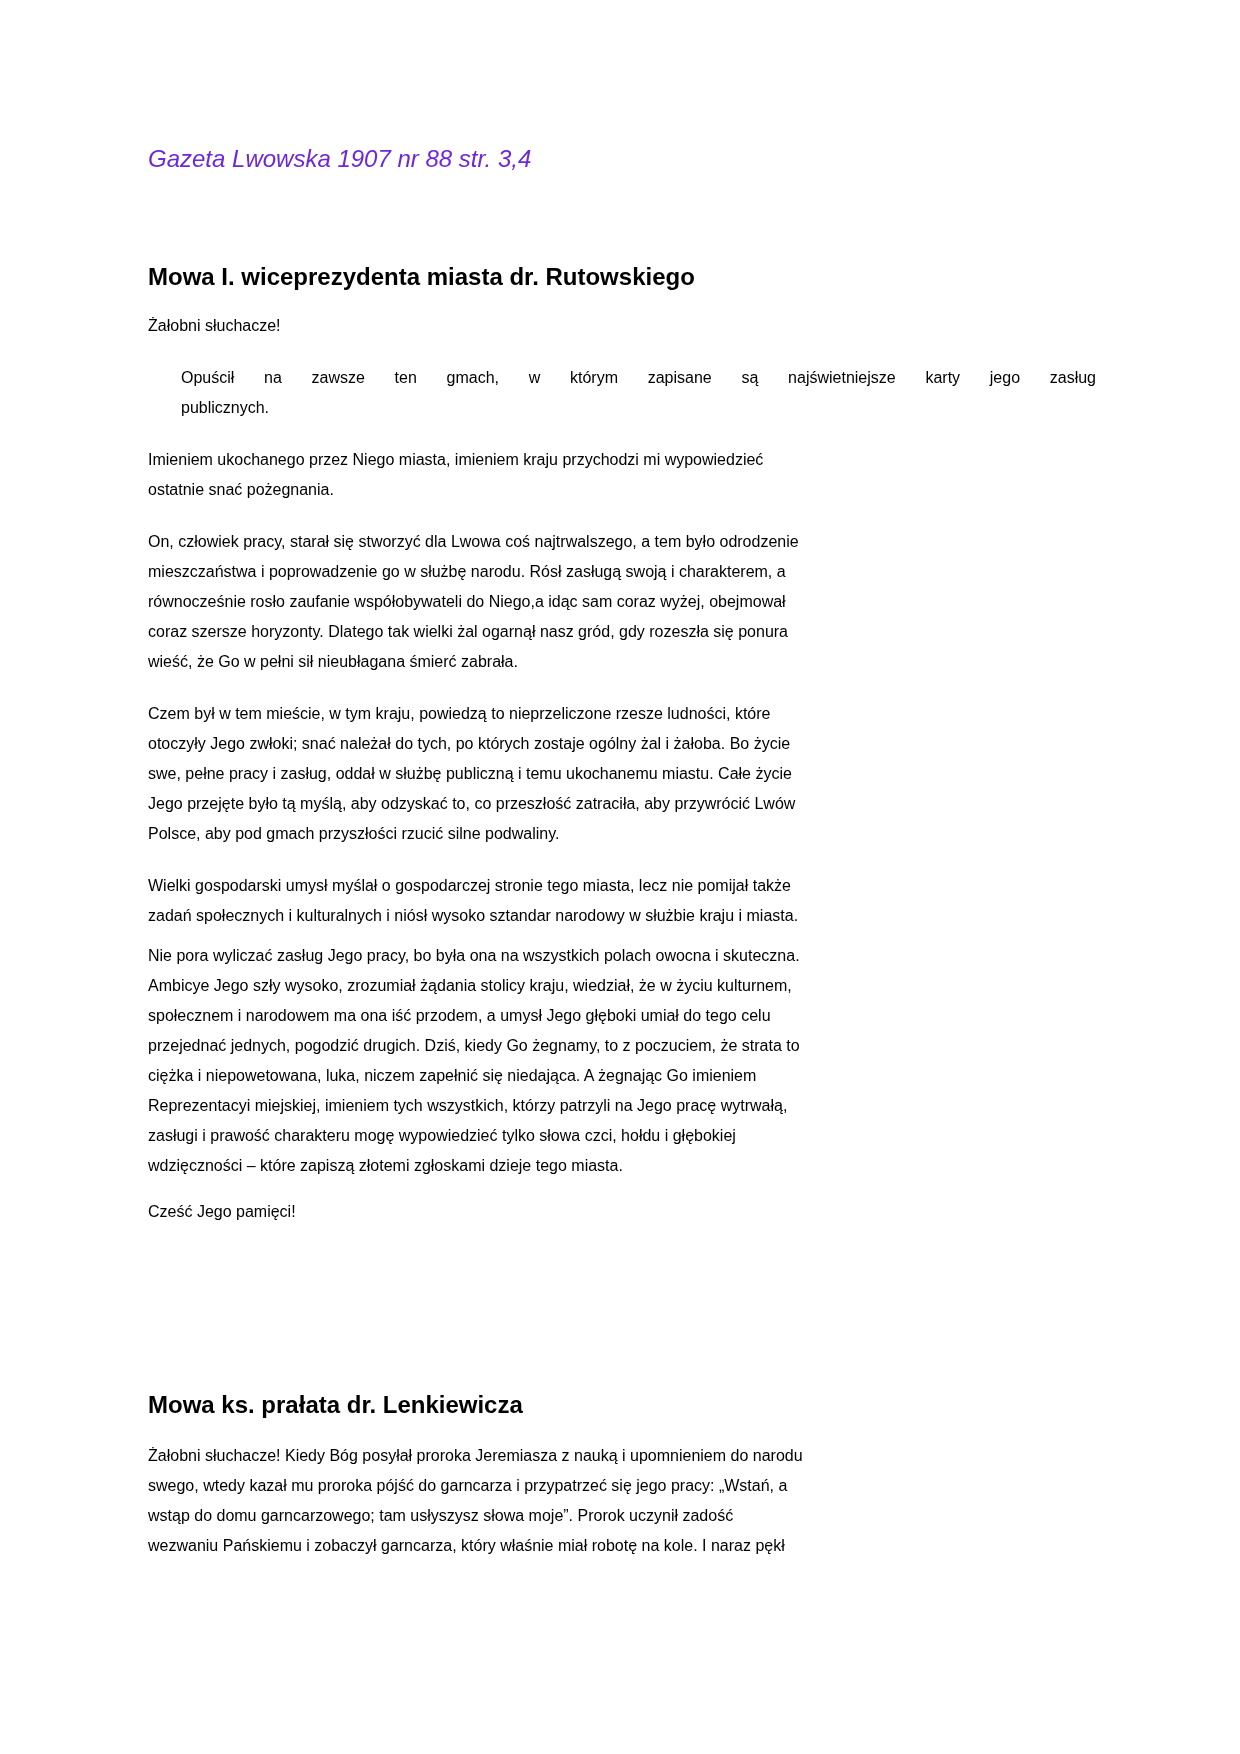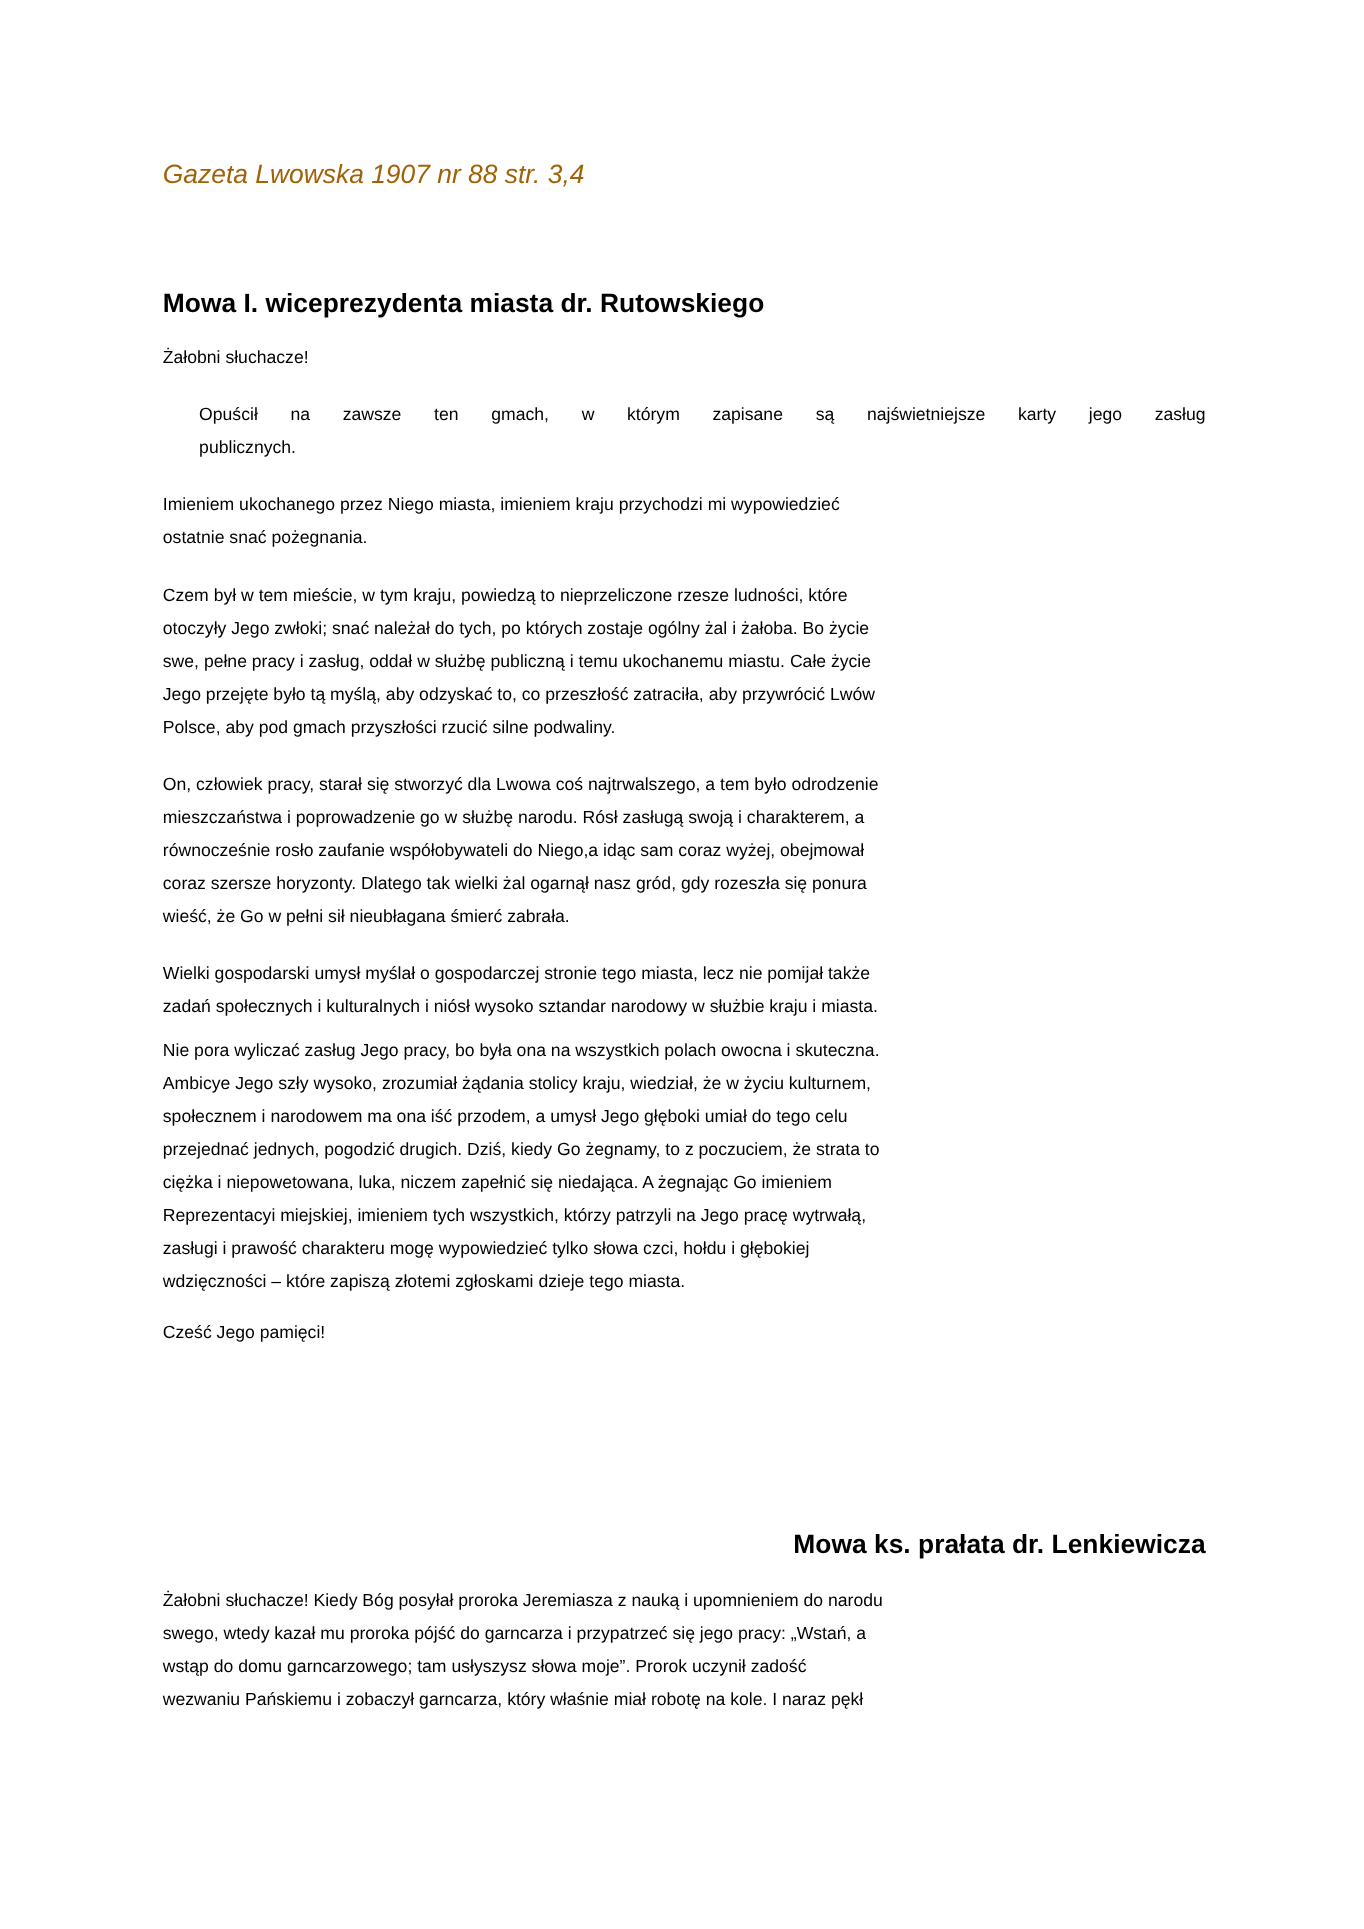--- a/index.html
+++ b/index.html
@@ -21,21 +21,21 @@
       top: 0;
       width: 948px;
     }
     .source {
       position: absolute;
       top: 144px;
       left: 0;
       font-style: italic;
       font-size: 24px;
       line-height: 30px;
-      color: #a16207;
+      color: #6d28d9;
       white-space: nowrap;
     }
     .heading {
       font-weight: bold;
       font-size: 24px;
       line-height: 28px;
       margin: 0;
       white-space: nowrap;
     }
     .para {
@@ -46,21 +46,21 @@
     .sec1 { position: absolute; top: 263px; left: 0; width: 948px; }
     .sec2 { position: absolute; top: 1391px; left: 0; width: 948px; }
     .sec1 .heading { margin-bottom: 20px; }
     .sec1 .p-greet { margin-bottom: 22px; }
     .sec1 .p1 { margin-bottom: 22px; margin-left: 33px; }
     .sec1 .p2 { margin-bottom: 22px; }
     .sec1 .p3 { margin-bottom: 22px; }
     .sec1 .p4 { margin-bottom: 22px; }
     .sec1 .p5 { margin-bottom: 10px; }
     .sec1 .p6 { margin-bottom: 16px; }
-    .sec2 .heading { margin-bottom: 22px; text-align: right; }
+    .sec2 .heading { margin-bottom: 22px; }
     .line { display: block; white-space: nowrap; }
   </style>
 </head>
 <body>
 
 <div class="page">
 
   <div class="source">Gazeta Lwowska 1907 nr 88 str. 3,4</div>
 
   <div class="sec1">
@@ -73,34 +73,34 @@
     <p class="para p1">
       <span class="line" style="text-align:justify;text-align-last:justify;">Opuścił na zawsze ten gmach, w którym zapisane są najświetniejsze karty jego zasług</span>
       <span class="line">publicznych.</span>
     </p>
 
     <p class="para p2">
       <span class="line">Imieniem ukochanego przez Niego miasta, imieniem kraju przychodzi mi wypowiedzieć</span>
       <span class="line">ostatnie snać pożegnania.</span>
     </p>
 
+    <p class="para p4">
+      <span class="line">On, człowiek pracy, starał się stworzyć dla Lwowa coś najtrwalszego, a tem było odrodzenie</span>
+      <span class="line">mieszczaństwa i poprowadzenie go w służbę narodu. Rósł zasługą swoją i charakterem, a</span>
+      <span class="line">równocześnie rosło zaufanie współobywateli do Niego,a idąc sam coraz wyżej, obejmował</span>
+      <span class="line">coraz szersze horyzonty. Dlatego tak wielki żal ogarnął nasz gród, gdy rozeszła się ponura</span>
+      <span class="line">wieść, że Go w pełni sił nieubłagana śmierć zabrała.</span>
+    </p>
+
     <p class="para p3">
       <span class="line">Czem był w tem mieście, w tym kraju, powiedzą to nieprzeliczone rzesze ludności, które</span>
       <span class="line">otoczyły Jego zwłoki; snać należał do tych, po których zostaje ogólny żal i żałoba. Bo życie</span>
       <span class="line">swe, pełne pracy i zasług, oddał w służbę publiczną i temu ukochanemu miastu. Całe życie</span>
       <span class="line">Jego przejęte było tą myślą, aby odzyskać to, co przeszłość zatraciła, aby przywrócić Lwów</span>
       <span class="line">Polsce, aby pod gmach przyszłości rzucić silne podwaliny.</span>
-    </p>
-
-    <p class="para p4">
-      <span class="line">On, człowiek pracy, starał się stworzyć dla Lwowa coś najtrwalszego, a tem było odrodzenie</span>
-      <span class="line">mieszczaństwa i poprowadzenie go w służbę narodu. Rósł zasługą swoją i charakterem, a</span>
-      <span class="line">równocześnie rosło zaufanie współobywateli do Niego,a idąc sam coraz wyżej, obejmował</span>
-      <span class="line">coraz szersze horyzonty. Dlatego tak wielki żal ogarnął nasz gród, gdy rozeszła się ponura</span>
-      <span class="line">wieść, że Go w pełni sił nieubłagana śmierć zabrała.</span>
     </p>
 
     <p class="para p5">
       <span class="line">Wielki gospodarski umysł myślał o gospodarczej stronie tego miasta, lecz nie pomijał także</span>
       <span class="line">zadań społecznych i kulturalnych i niósł wysoko sztandar narodowy w służbie kraju i miasta.</span>
     </p>
 
     <p class="para p6">
       <span class="line">Nie pora wyliczać zasług Jego pracy, bo była ona na wszystkich polach owocna i skuteczna.</span>
       <span class="line">Ambicye Jego szły wysoko, zrozumiał żądania stolicy kraju, wiedział, że w życiu kulturnem,</span>

